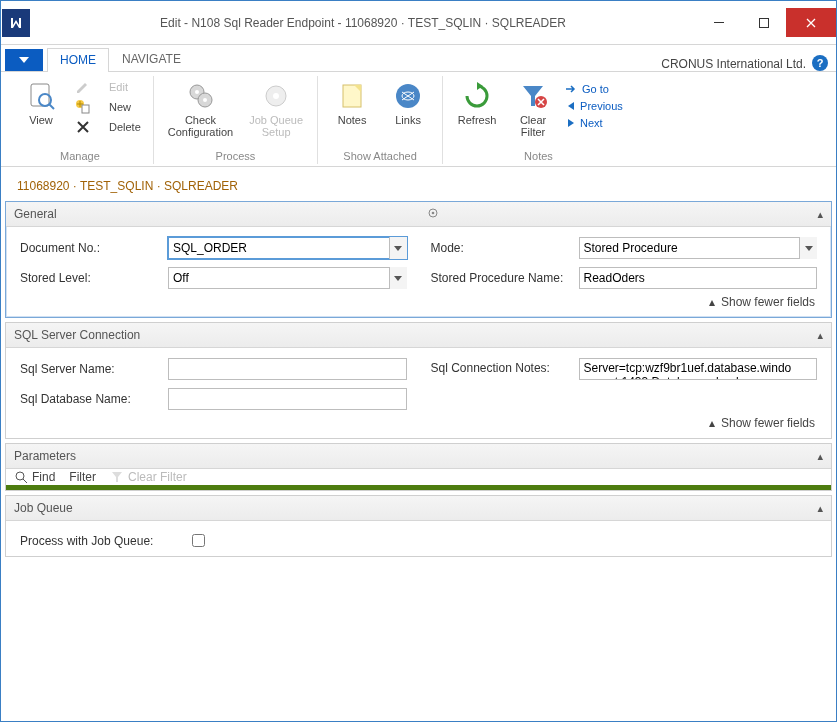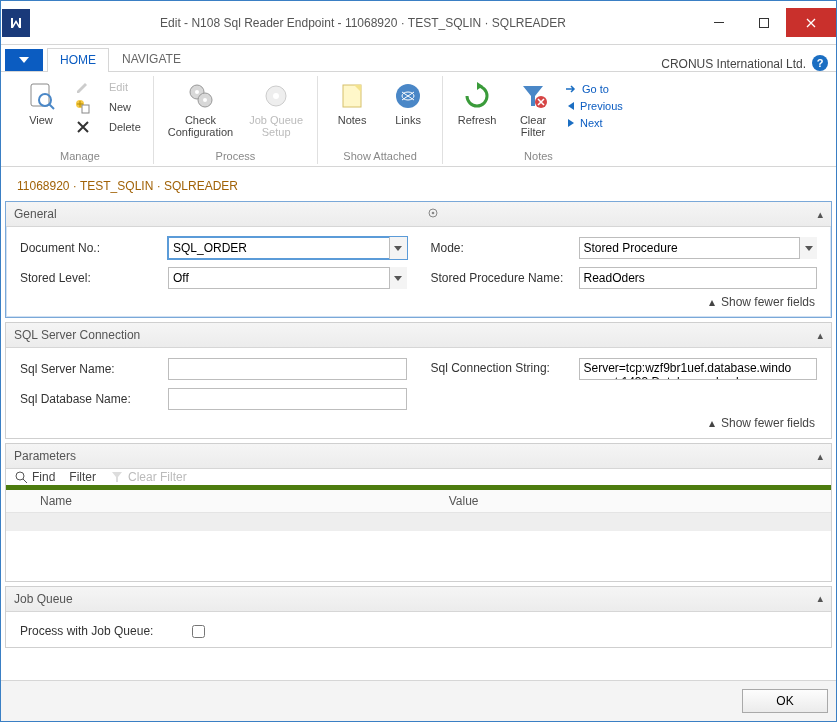--- a/index.html
+++ b/index.html
@@ -322,21 +322,21 @@
             <label>Sql Server Name:</label>
             <input class="input" value="" style="">
           </div>
           <div class="frow">
             <label>Sql Database Name:</label>
             <input class="input" value="" style="">
           </div>
         </div>
         <div class="formcol">
           <div class="frow" style="align-items:flex-start;">
-            <label style="padding-top:3px;">Sql Connection String:</label>
+            <label style="padding-top:3px;">Sql Connection Notes:</label>
             <textarea class="input ta" style="">Server=tcp:wzf9br1uef.database.windows.net,1433;Database=cloud-</textarea>
           </div>
         </div>
       </div>
       <div class="showfewer">
         <span>▴</span>
         <span>Show fewer fields</span>
       </div>
     </div>
   </div>
@@ -355,53 +355,29 @@
         <span>Find</span>
       </span>
       <span>Filter</span>
       <span class="disabled" style="display:flex;align-items:center;gap:4px;">
         <svg width="14" height="14" viewBox="0 0 14 14">
             <path d="M2 2 L12 2 L8 7 L8 12 L6 12 L6 7 Z" fill="#ddd"></path>
           </svg>
         <span>Clear Filter</span>
       </span>
     </div>
-    <table class="ptable">
-      <thead>
-        <tr>
-          <th></th>
-          <th>Name</th>
-          <th>Value</th>
-        </tr>
-      </thead>
-      <tbody>
-        <tr class="selrow">
-            <td></td>
-            <td></td>
-            <td></td>
-          </tr>
-        <tr class="blank">
-            <td></td>
-            <td></td>
-            <td></td>
-          </tr>
-      </tbody>
-    </table>
   </div>
 
   <div class="section">
     <div class="sechead">
       <span>Job Queue</span>
       <span class="caret">▴</span>
     </div>
     <div class="secbody">
       <div class="frow" style="max-width:400px;">
         <label style="width:160px;">Process with Job Queue:</label>
         <input type="checkbox" style="">
       </div>
     </div>
   </div>
 
-  <div class="footer">
-    <button class="okbtn">OK</button>
-  </div>
 
 </div>
 
 </body></html>

